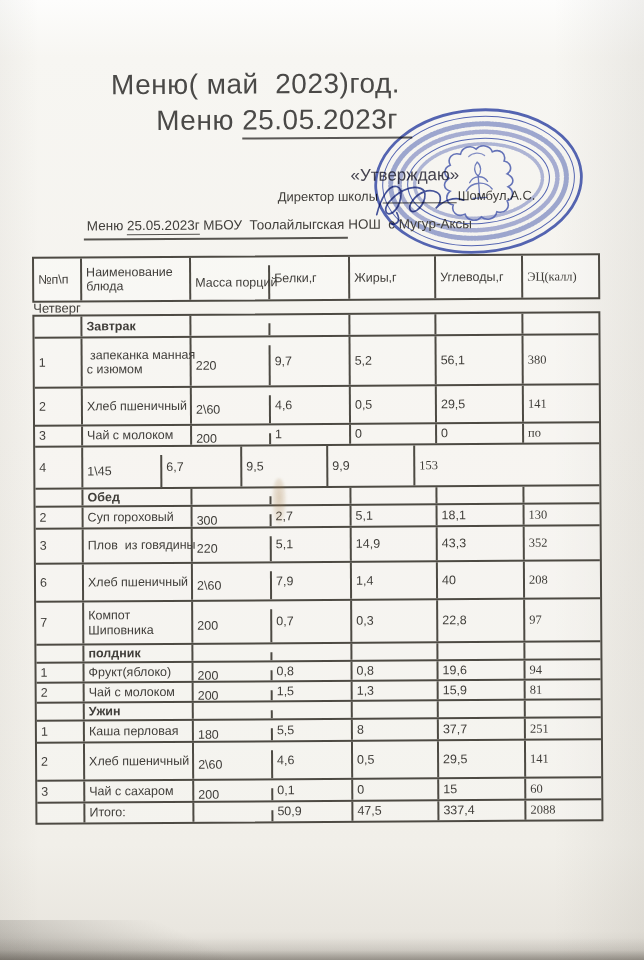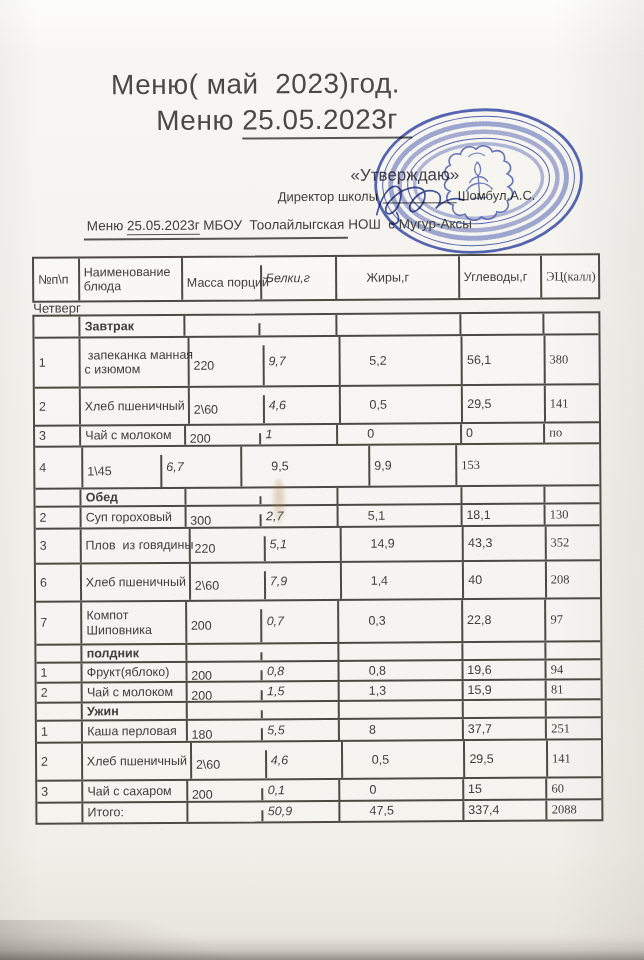--- a/index.html
+++ b/index.html
@@ -51,22 +51,22 @@
     border-right:2px solid var(--line);
     display:flex;align-items:center;
     padding:1px 3px 1px 4px;
     font-size:12.5px;line-height:1.15;
     white-space:pre;overflow:visible;
   }
   .hcell:last-child,.tcell:last-child{border-right:none;}
   .c0{width:48px;}
   .c1{width:109px;}
   .c2{width:79px;margin-top:8px;}
-  .c3{width:80px;font-style:italic;}
-  .c4{width:103px;margin-left:25px;}
+  .c3{width:80px;}
+  .c4{width:86px;}
   .c5{width:87px;}
   .c6{width:56px;font-family:Liberation Serif, serif;}
   .trow{display:flex;border-bottom:2px solid var(--line);}
   .trow:last-child{border-bottom:none;}
   .trow.section .tcell{font-weight:bold;}
   .stamp{
     position:absolute;left:368px;top:105px;
     mix-blend-mode:multiply;opacity:0.88;
     transform:rotate(-4deg);
   }

